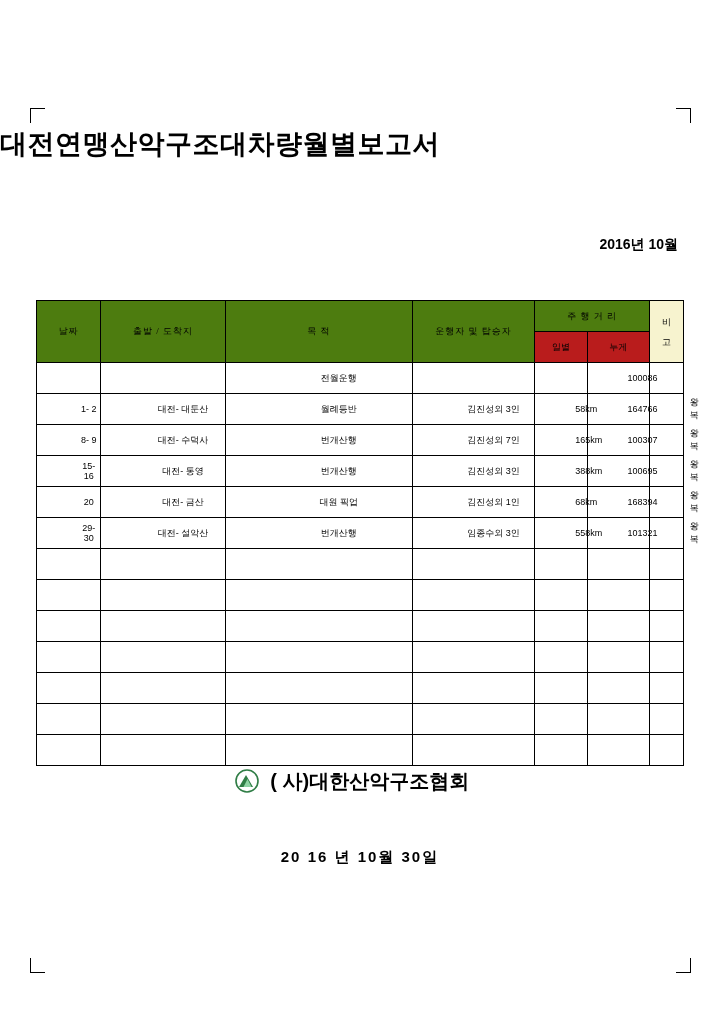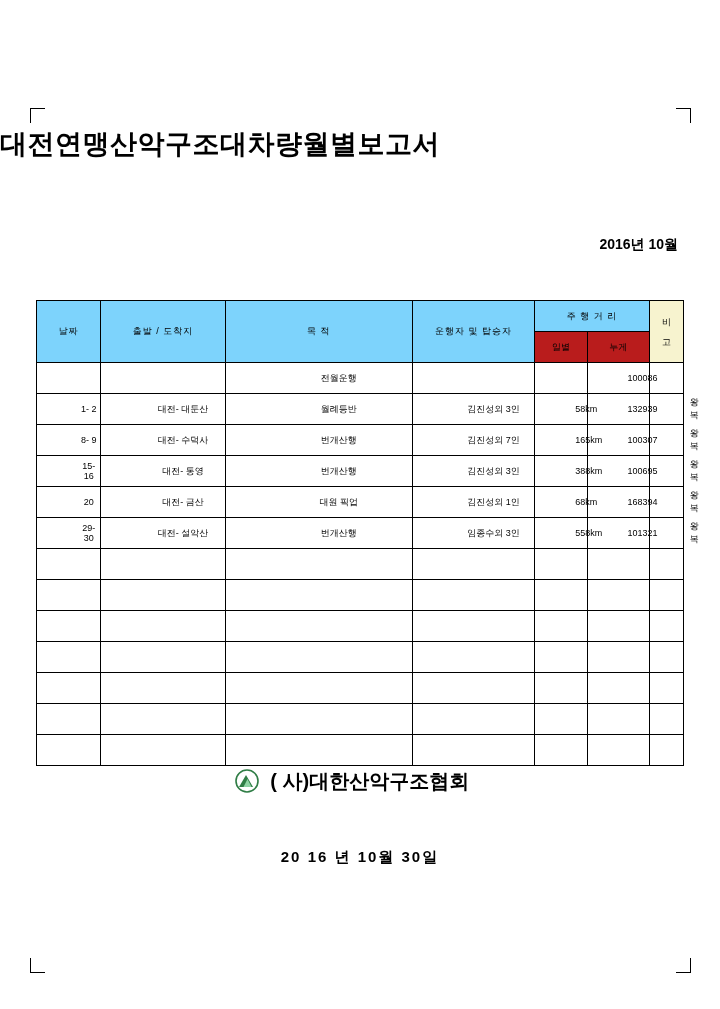--- a/index.html
+++ b/index.html
@@ -57,24 +57,25 @@
   table.report td, table.report th {
     border: 1px solid #000;
     text-align: center;
     vertical-align: middle;
     font-size: 9px;
     font-weight: normal;
     padding: 0;
     height: 30px;
   }
   .head-cell {
-    background: #7dd3fc;
+    background: #4d7c0f;
     font-size: 11px;
     font-weight: bold;
     letter-spacing: 1px;
+    font-family: Liberation Serif, serif;
   }
   .head-sub {
     background: #b91c1c;
     font-size: 9px;
     font-weight: bold;
     height: 22px;
   }
   .head-tall { height: 52px; }
   .head-bigo {
     background: #f7f3cf;
@@ -164,21 +165,21 @@
       <td></td>
       <td>100086</td>
       <td></td>
     </tr>
     <tr class="data">
       <td>1- 2</td>
       <td>대전- 대둔산</td>
       <td>월례등반</td>
       <td>김진성외 3인</td>
       <td>58km</td>
-      <td>132939</td>
+      <td>164766</td>
       <td>왕복</td>
     </tr>
     <tr class="data">
       <td>8- 9</td>
       <td>대전- 수덕사</td>
       <td>번개산행</td>
       <td>김진성외 7인</td>
       <td>165km</td>
       <td>100307</td>
       <td>왕복</td>

